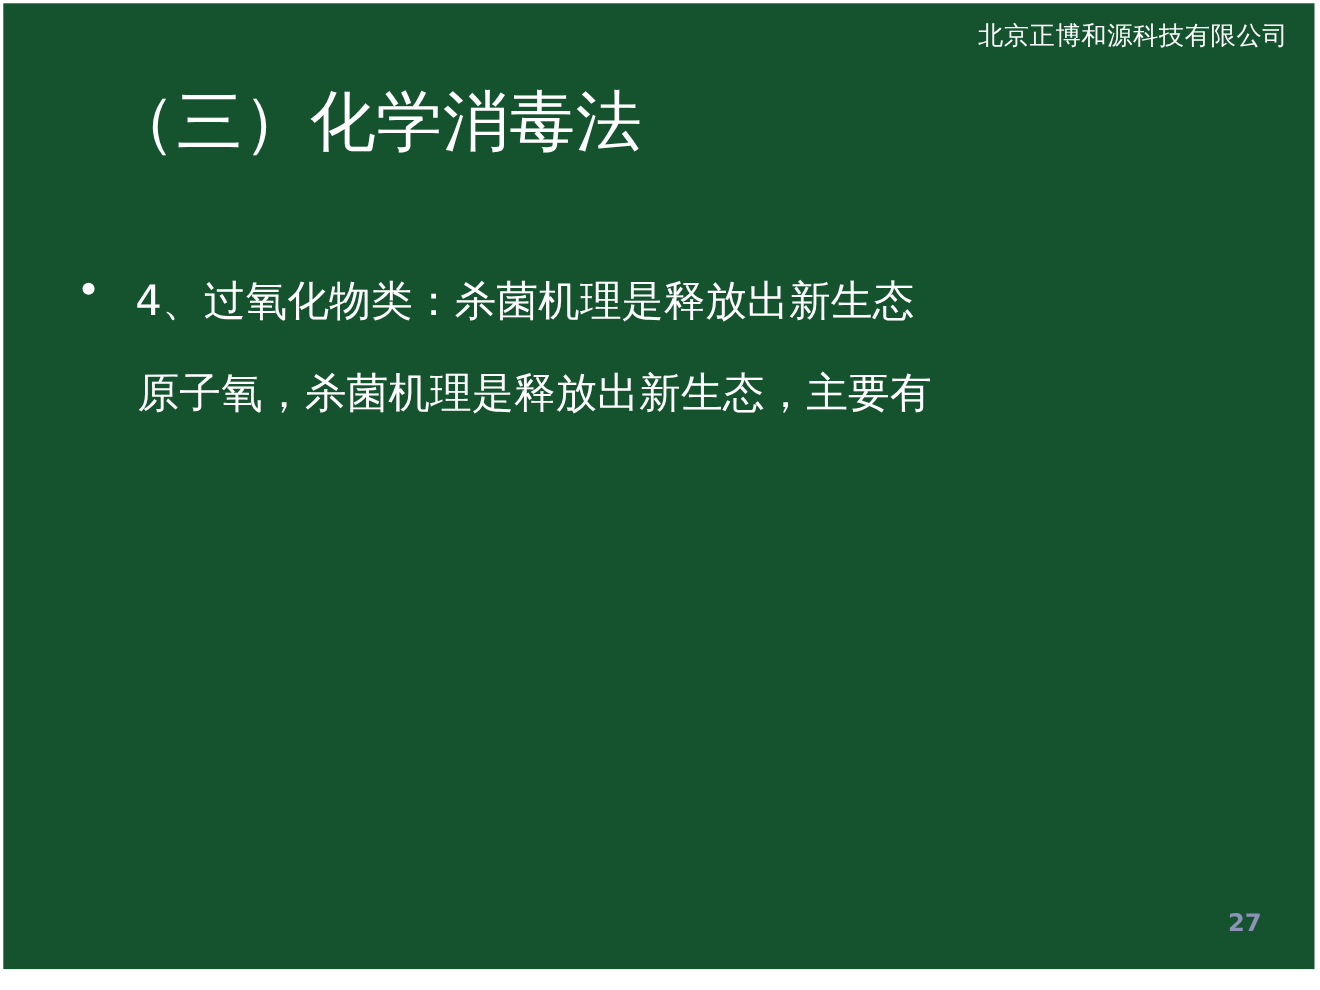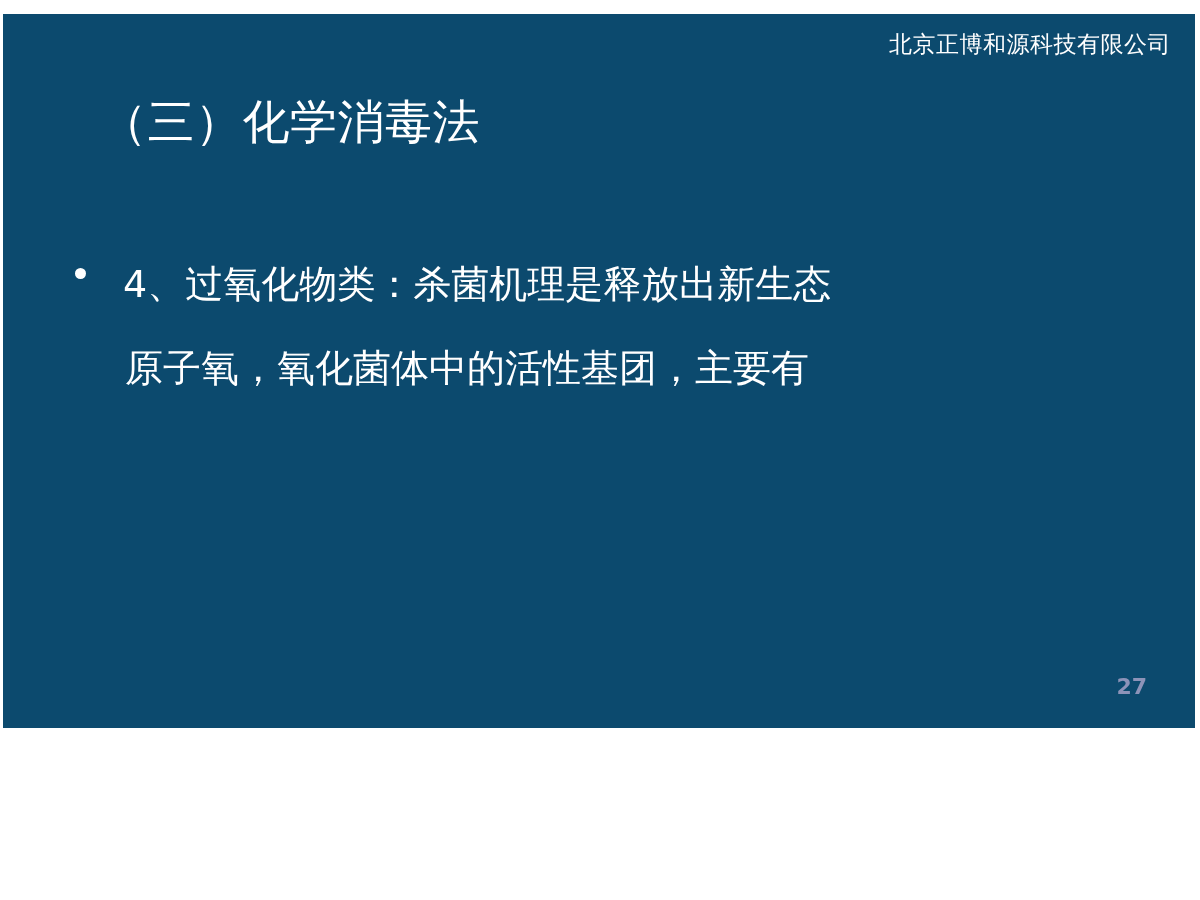--- a/index.html
+++ b/index.html
@@ -12,24 +12,23 @@
     background: #ffffff;
     font-family: "DejaVu Sans", "Liberation Sans", sans-serif;
   }
 
   
   #slide {
     position: absolute;
     left: 3px;
     top: 3px;
     width: 1192px;
-    height: 714px;
-    background: #0c4a6e;
+    height: 878px;
+    background: #14532d;
     overflow: hidden;
-    margin-top: 11px;
   }
 
   
   #header-bar {
     position: absolute;
     top: 0;
     left: 0;
     width: 100%;
     height: 58px;
   }
@@ -44,21 +43,21 @@
     letter-spacing: 0.5px;
     white-space: nowrap;
     font-weight: 400;
   }
 
   
   #slide-title {
     position: absolute;
     left: 97px;
     top: 76px;
-    font-size: 47px;
+    font-size: 60px;
     line-height: 64px;
     color: #ffffff;
     white-space: nowrap;
     font-weight: 400;
     letter-spacing: 0.5px;
   }
 
   
   #body-block {
     position: absolute;
@@ -121,20 +120,20 @@
     <div id="company-name">北京正博和源科技有限公司</div>
   </div>
 
   <div id="slide-title">（三）化学消毒法</div>
 
   <div id="body-block">
     <div class="bullet-row">
       <span id="bullet-marker"></span>
       <span id="bullet-text">
         <span class="body-line">4、过氧化物类：杀菌机理是释放出新生态</span>
-        <span class="body-line indented">原子氧，氧化菌体中的活性基团，主要有</span>
+        <span class="body-line indented">原子氧，杀菌机理是释放出新生态，主要有</span>
       </span>
     </div>
   </div>
 
   <div id="page-number">27</div>
 
 </div>
 
 </body></html>

